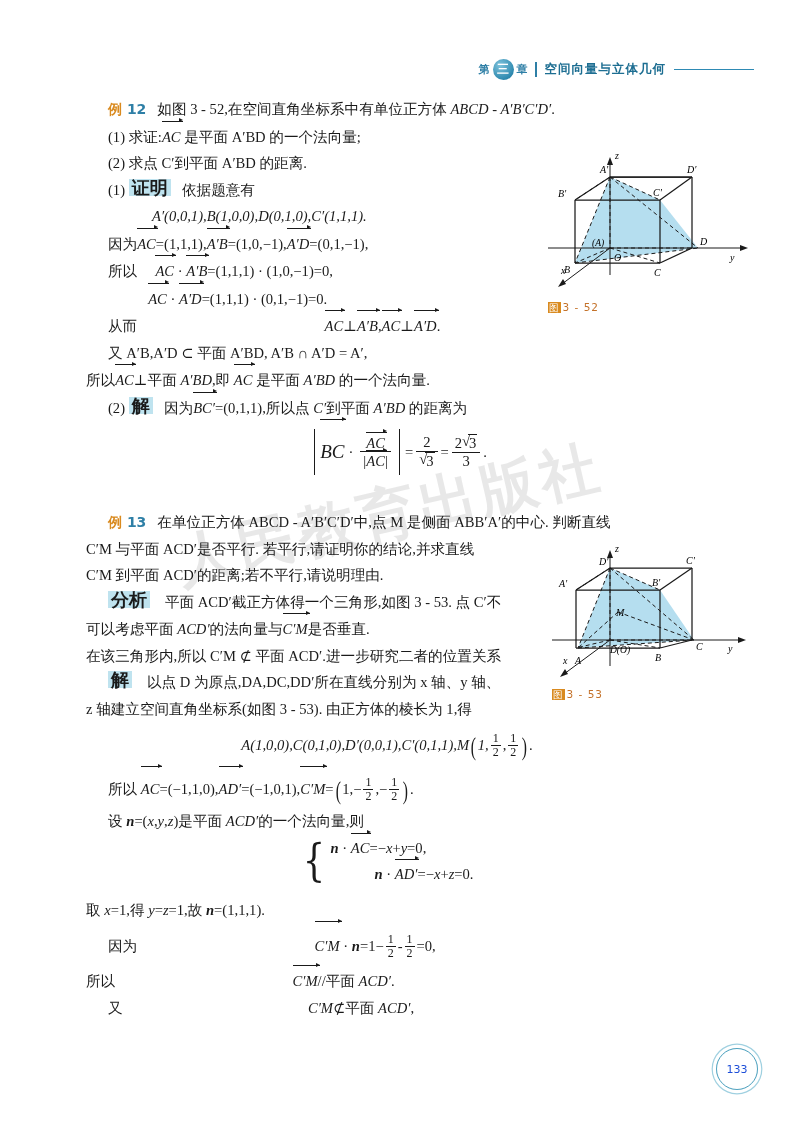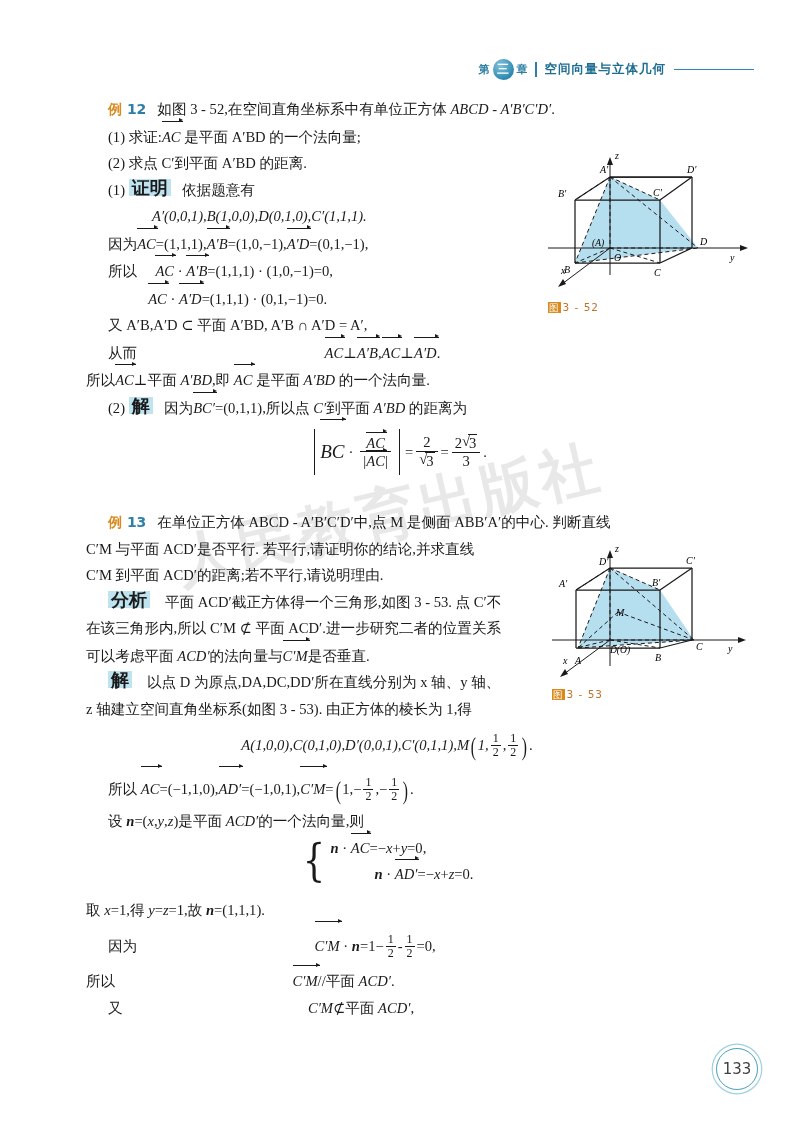--- a/index.html
+++ b/index.html
@@ -132,21 +132,21 @@
   
   .pageno{
     position:absolute;right:36px;bottom:33px;
     width:40px;height:40px;border-radius:50%;
     border:1.3px solid #4fa2bf;
     display:flex;align-items:center;justify-content:center;
     box-shadow:0 0 0 3.2px #fff, 0 0 0 4.4px #9fd0e0;
   }
   .pageno span{
     font-family:"DejaVu Sans","Liberation Sans",sans-serif;
-    font-size:15px;color:#404040;
+    font-size:11px;color:#1d4ed8;
   }
 </style>
 </head>
 <body>
 
 <div class="page">
 
   <div class="header">
     <div class="header-inner">
       <span class="chap-word">第</span>
@@ -187,27 +187,27 @@
       <span>因为</span><span class="vec">AC</span><span class="mr">=(1,1,1),</span><span class="vec">A′B</span><span class="mr">=(1,0,−1),</span><span class="vec">A′D</span><span class="mr">=(0,1,−1),</span>
     </div>
 
     <div class="ln">
       <span>所以</span>&nbsp;&nbsp;&nbsp;&nbsp;&nbsp;<span class="vec">AC</span> <span class="mr">·</span> <span class="vec">A′B</span><span class="mr">=(1,1,1) · (1,0,−1)=0,</span>
     </div>
     <div class="ln">
       &nbsp;&nbsp;&nbsp;&nbsp;&nbsp;&nbsp;&nbsp;&nbsp;&nbsp;&nbsp;&nbsp;<span class="vec">AC</span> <span class="mr">·</span> <span class="vec">A′D</span><span class="mr">=(1,1,1) · (0,1,−1)=0.</span>
     </div>
 
-    <div class="ln">又 A′B,A′D ⊂ 平面 A′BD, A′B ∩ A′D = A′,</div>
-
     <div class="ln">
       <span>从而</span>
       <span style="display:inline-block;width:180px;"></span>
       <span class="vec">AC</span><span class="mr">⊥</span><span class="vec">A′B</span><span class="mr">,</span><span class="vec">AC</span><span class="mr">⊥</span><span class="vec">A′D</span><span class="mr">.</span>
     </div>
+
+    <div class="ln">又 A′B,A′D ⊂ 平面 A′BD, A′B ∩ A′D = A′,</div>
 
     <div class="ln" style="margin-left:-22px;">
       所以<span class="vec">AC</span>⊥平面 <span class="mi">A′BD</span>,即 <span class="vec">AC</span> 是平面 <span class="mi">A′BD</span> 的一个法向量.
     </div>
 
     <div class="ln">
       <span>(2)</span>
       <span class="tagbox">解</span>
       &nbsp;因为<span class="vec">BC′</span><span class="mr">=(0,1,1),所以点 </span><span class="mi">C′</span>到平面 <span class="mi">A′BD</span> 的距离为
     </div>
@@ -240,24 +240,24 @@
       <span class="exno"><span>例</span> <span class="num">13</span></span>
       &nbsp;&nbsp;<span>在单位正方体 ABCD - A′B′C′D′中,点 M 是侧面 ABB′A′的中心. 判断直线</span>
     </div>
     <div class="ln" style="margin-left:-22px;">C′M 与平面 ACD′是否平行. 若平行,请证明你的结论,并求直线</div>
     <div class="ln" style="margin-left:-22px;">C′M 到平面 ACD′的距离;若不平行,请说明理由.</div>
 
     <div class="ln">
       <span class="tagbox">分析</span>
       &nbsp;&nbsp;<span>平面 ACD′截正方体得一个三角形,如图 3 - 53. 点 C′不</span>
     </div>
-    <div class="ln" style="margin-left:-22px;">在该三角形内,所以 C′M ⊄ 平面 ACD′.进一步研究二者的位置关系</div>
     <div class="ln" style="margin-left:-22px;">
       可以考虑平面 <span class="mi">ACD′</span>的法向量与<span class="vec">C′M</span>是否垂直.
     </div>
+    <div class="ln" style="margin-left:-22px;">在该三角形内,所以 C′M ⊄ 平面 ACD′.进一步研究二者的位置关系</div>
 
     <div class="ln">
       <span class="tagbox">解</span>
       &nbsp;&nbsp;<span>以点 D 为原点,DA,DC,DD′所在直线分别为 x 轴、y 轴、</span>
     </div>
     <div class="ln" style="margin-left:-22px;">z 轴建立空间直角坐标系(如图 3 - 53). 由正方体的棱长为 1,得</div>
 
     <div class="ln centerline" style="height:46px;line-height:46px;margin-left:-22px;">
       <span class="mi">A(1,0,0),C(0,1,0),D′(0,0,1),C′(0,1,1),M</span><span style="font-size:26px;vertical-align:-5px;display:inline-block;transform:scaleX(0.6);">(</span><span class="mi">1,</span><span class="frac"><span class="n">1</span><span class="d">2</span></span>,<span class="frac"><span class="n">1</span><span class="d">2</span></span><span style="font-size:26px;vertical-align:-5px;display:inline-block;transform:scaleX(0.6);">)</span><span>.</span>
     </div>

